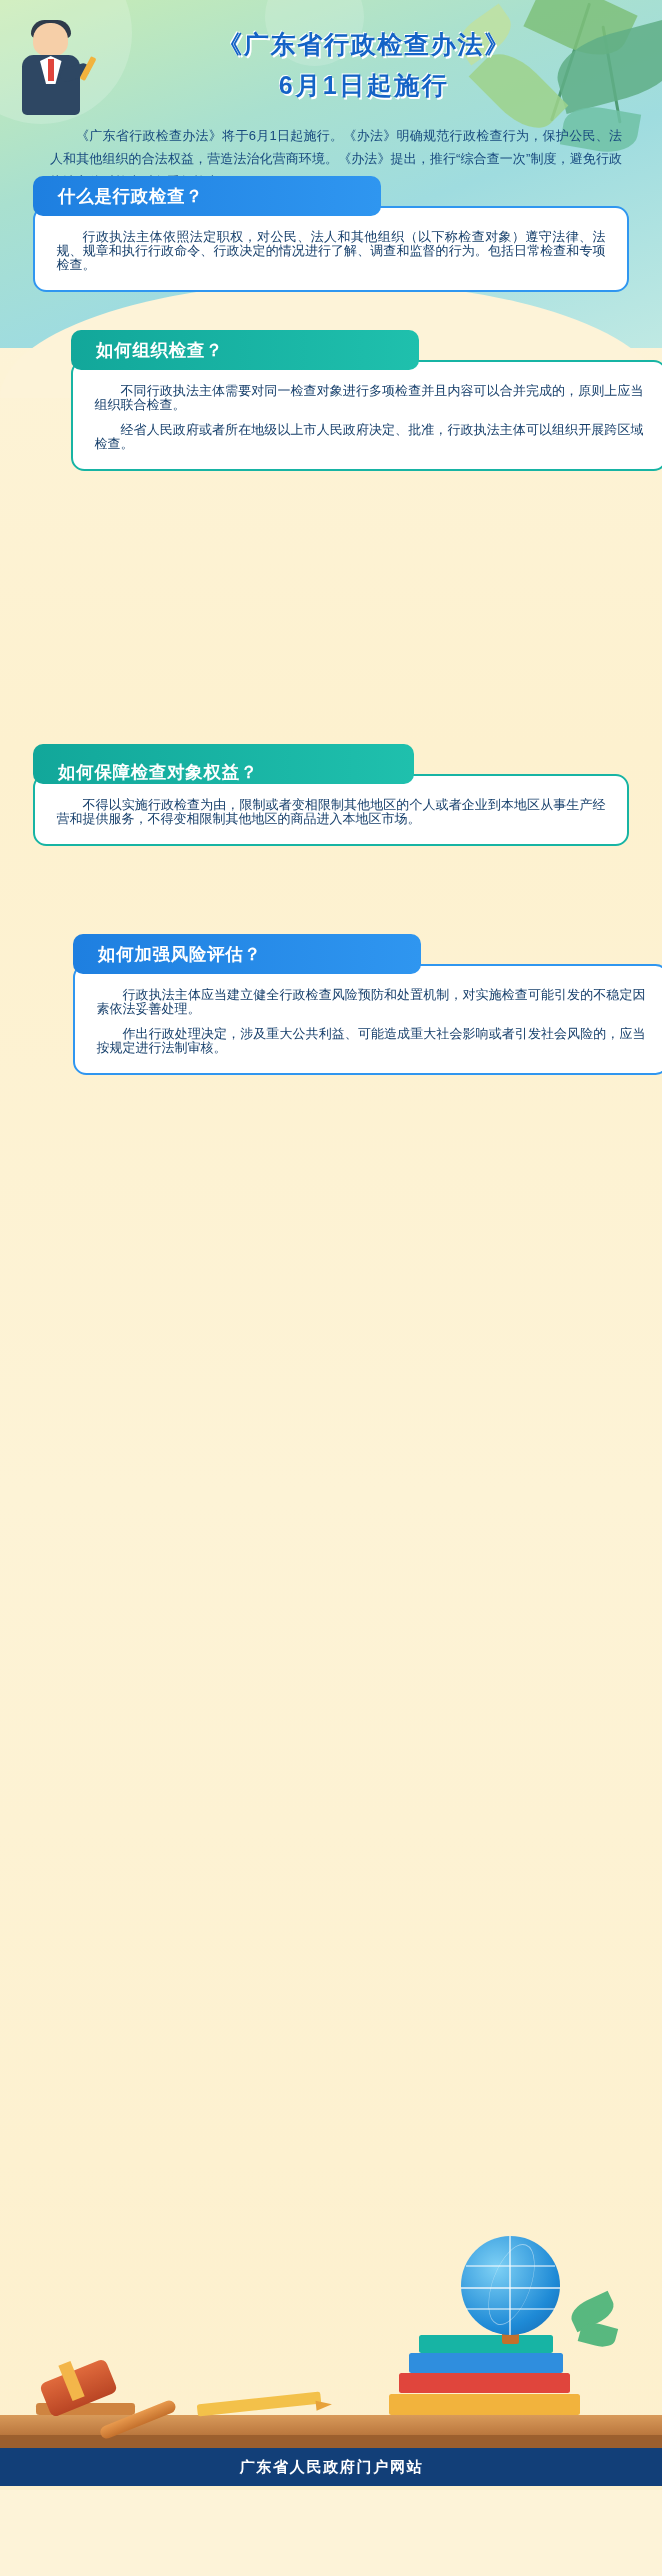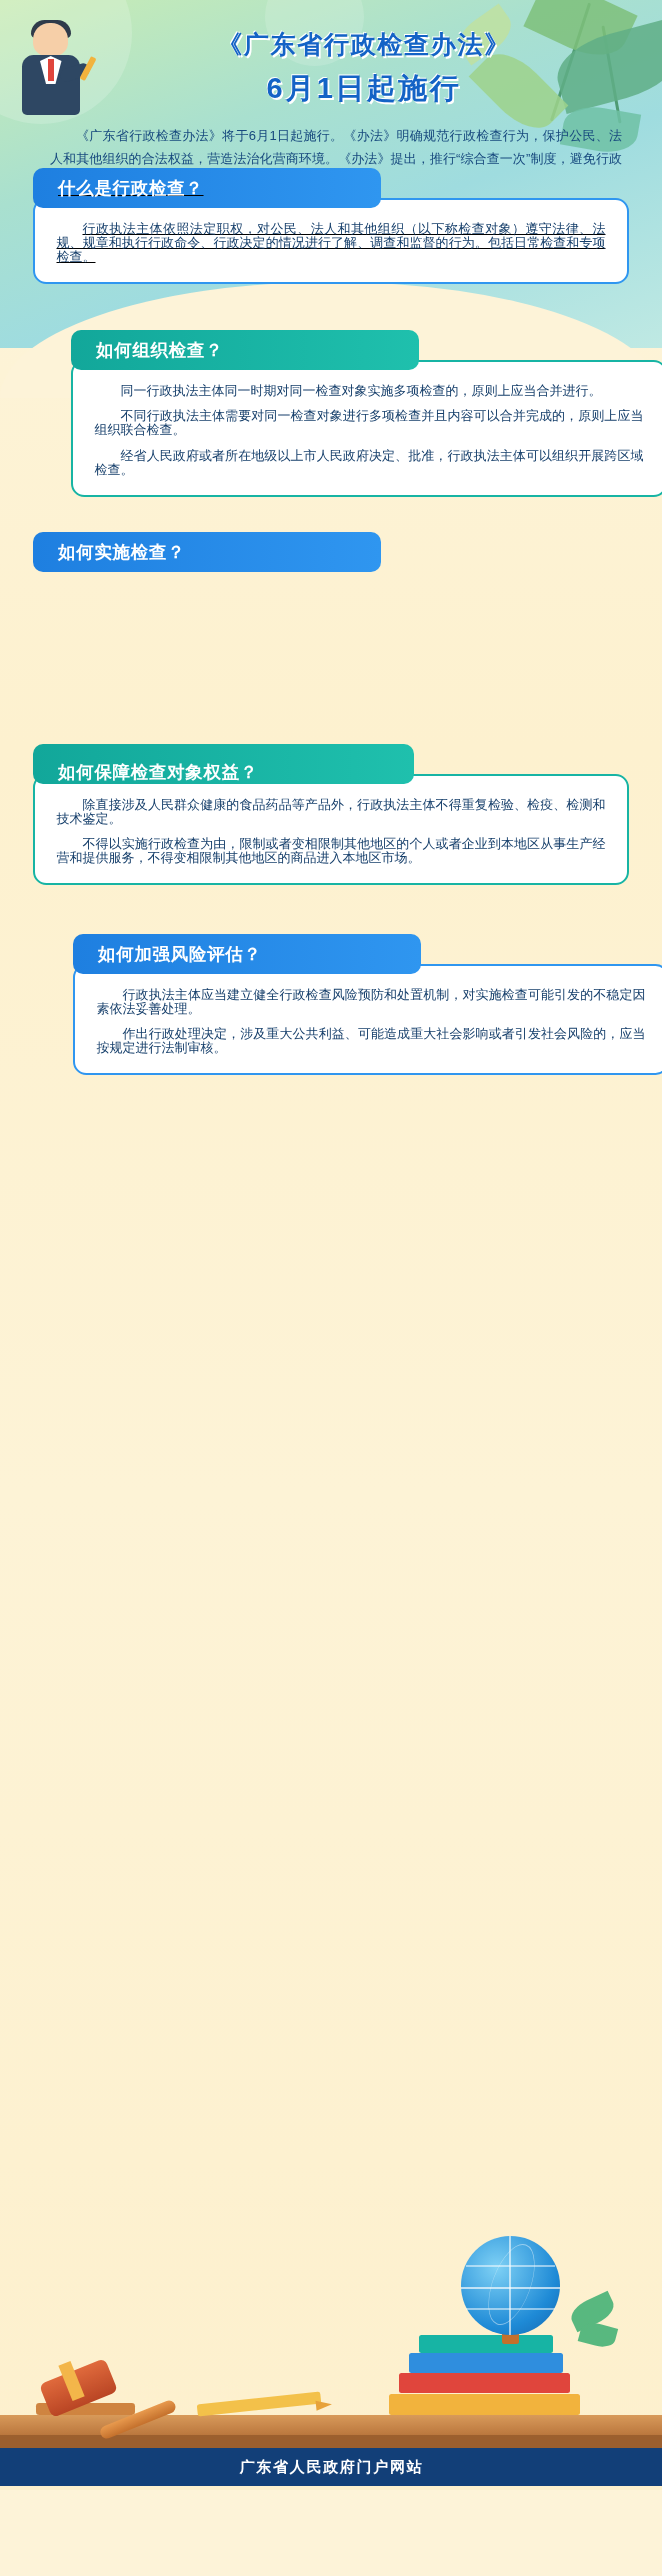--- a/index.html
+++ b/index.html
@@ -49,21 +49,21 @@
   .p-tie{position:absolute;left:33px;top:36px;width:5.8px;height:21.5px;background:#e0453c;}
   .p-arm{position:absolute;left:45px;top:43px;width:30px;height:13.3px;background:#2e4763;border-radius:6.6px;transform:rotate(-18deg);}
   .p-pen{position:absolute;left:70px;top:33px;width:5.8px;height:25px;background:#f2b33d;border-radius:1.7px;transform:rotate(28deg);}
 
   .title-wrap{position:absolute;left:99px;top:28px;width:530px;text-align:center;}
   .title-main{
     font-size:25px;font-weight:bold;color:#1463c6;letter-spacing:1.7px;
     text-shadow:1.7px 1.7px 0 #fff, -0.8px -0.8px 0 #fff;
   }
   .title-sub{
-    margin-top:8.3px;font-size:29px;font-weight:bold;color:#1463c6;letter-spacing:2.5px;
+    margin-top:8.3px;font-size:25px;font-weight:bold;color:#1463c6;letter-spacing:2.5px;
     text-shadow:1.7px 1.7px 0 #fff, -0.8px -0.8px 0 #fff;
   }
   .lead{
     position:absolute;left:50px;top:124px;width:572px;
     font-size:13px;line-height:23px;color:#17497e;text-indent:2em;
     text-align:justify;
   }
 
   
   .section{position:absolute;left:33px;width:596px;}
@@ -156,52 +156,47 @@
     <div class="p-pen"></div>
   </div>
 
   <div class="title-wrap">
     <div class="title-main">《广东省行政检查办法》</div>
     <div class="title-sub">6月1日起施行</div>
   </div>
 
   <div class="lead">《广东省行政检查办法》将于6月1日起施行。《办法》明确规范行政检查行为，保护公民、法人和其他组织的合法权益，营造法治化营商环境。《办法》提出，推行“综合查一次”制度，避免行政执法主体对检查对象重复检查。</div>
 
-  <div class="section" style="top:168px;text-decoration:underline;">
+  <div class="section" style="top:176px;">
     <div class="sec-head blue">
       <span>什么是行政检查？</span>
     </div>
     <div class="sec-body blue">
       <p>行政执法主体依照法定职权，对公民、法人和其他组织（以下称检查对象）遵守法律、法规、规章和执行行政命令、行政决定的情况进行了解、调查和监督的行为。包括日常检查和专项检查。</p>
     </div>
   </div>
 
   <div class="section" style="top:330px;padding-left:38px;">
     <div class="sec-head teal">
       <span>如何组织检查？</span>
     </div>
     <div class="sec-body teal">
-      <p>同一行政执法主体同一时期对同一检查对象实施多项检查的，原则上应当合并进行。</p>
       <p>不同行政执法主体需要对同一检查对象进行多项检查并且内容可以合并完成的，原则上应当组织联合检查。</p>
       <p>经省人民政府或者所在地级以上市人民政府决定、批准，行政执法主体可以组织开展跨区域检查。</p>
     </div>
   </div>
 
   <div class="section" style="top:532px;">
-    <div class="sec-head blue">
-      <span>如何实施检查？</span>
-    </div>
   </div>
 
   <div class="section" style="top:744px;">
     <div class="sec-head teal" style="width:381px;align-items:flex-end;">
       <span>如何保障检查对象权益？</span>
     </div>
     <div class="sec-body teal">
-      <p>除直接涉及人民群众健康的食品药品等产品外，行政执法主体不得重复检验、检疫、检测和技术鉴定。</p>
       <p>不得以实施行政检查为由，限制或者变相限制其他地区的个人或者企业到本地区从事生产经营和提供服务，不得变相限制其他地区的商品进入本地区市场。</p>
     </div>
   </div>
 
   <div class="section" style="top:934px;margin-left:40px;">
     <div class="sec-head blue">
       <span>如何加强风险评估？</span>
     </div>
     <div class="sec-body blue">
       <p>行政执法主体应当建立健全行政检查风险预防和处置机制，对实施检查可能引发的不稳定因素依法妥善处理。</p>

